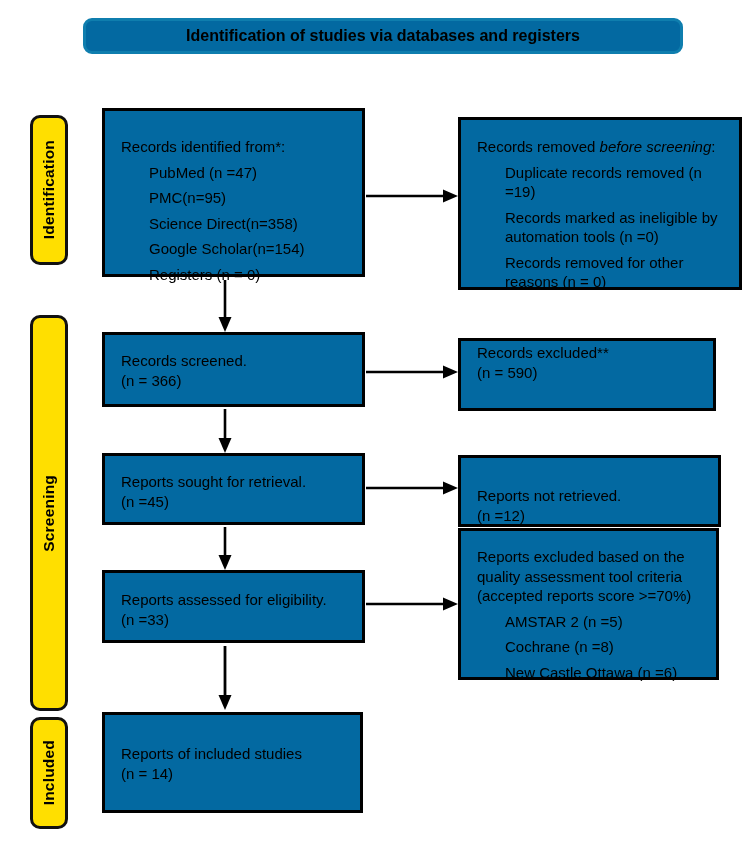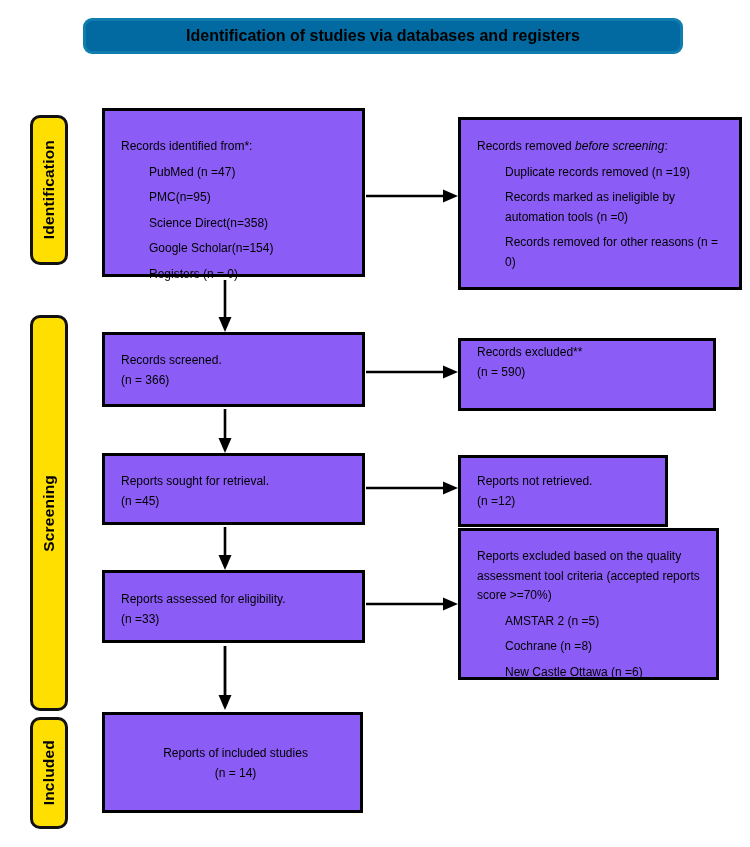--- a/index.html
+++ b/index.html
@@ -34,36 +34,36 @@
     transform: rotate(180deg);
     font-size: 15.5px; font-weight: bold; color: #000;
     white-space: nowrap;
     letter-spacing: 0.2px;
   }
   .tab-identification { top: 115px; height: 150px; }
   .tab-screening { top: 315px; height: 396px; }
   .tab-included { top: 717px; height: 112px; }
   .box {
     position: absolute;
-    background: #8b5cf6;
+    background: #0369a1;
     border: 3px solid #000000;
-    font-size: 12px; color: #000;
+    font-size: 15px; color: #000;
     line-height: 19.5px;
     padding: 16px 10px 8px 16px;
   }
   .box .indent { margin-left: 28px; margin-top: 6px; }
   .b1 { left: 102px; top: 108px; width: 263px; height: 169px; padding-top: 26px; }
   .b2 { left: 458px; top: 117px; width: 284px; height: 173px; padding-top: 17px; }
   .b3 { left: 102px; top: 332px; width: 263px; height: 75px; }
   .b4 { left: 458px; top: 338px; width: 258px; height: 73px; padding-top: 2px; }
   .b5 { left: 102px; top: 453px; width: 263px; height: 72px; }
-  .b6 { left: 458px; top: 455px; width: 210px; height: 72px; padding-top: 14px; }
+  .b6 { left: 458px; top: 455px; width: 263px; height: 72px; padding-top: 28px; }
   .b7 { left: 102px; top: 570px; width: 263px; height: 73px; padding-top: 17px; }
   .b8 { left: 458px; top: 528px; width: 261px; height: 152px; }
-  .b9 { left: 102px; top: 712px; width: 261px; height: 101px; padding-top: 29px; text-align: center; }
+  .b9 { left: 102px; top: 712px; width: 261px; height: 101px; padding-top: 29px; }
   .arrow { position: absolute; }
   .italic { font-style: italic; }
 </style>
 </head>
 <body>
 
 <div class="canvas">
 
   <div class="banner">
     <span>Identification of studies via databases and registers</span>

